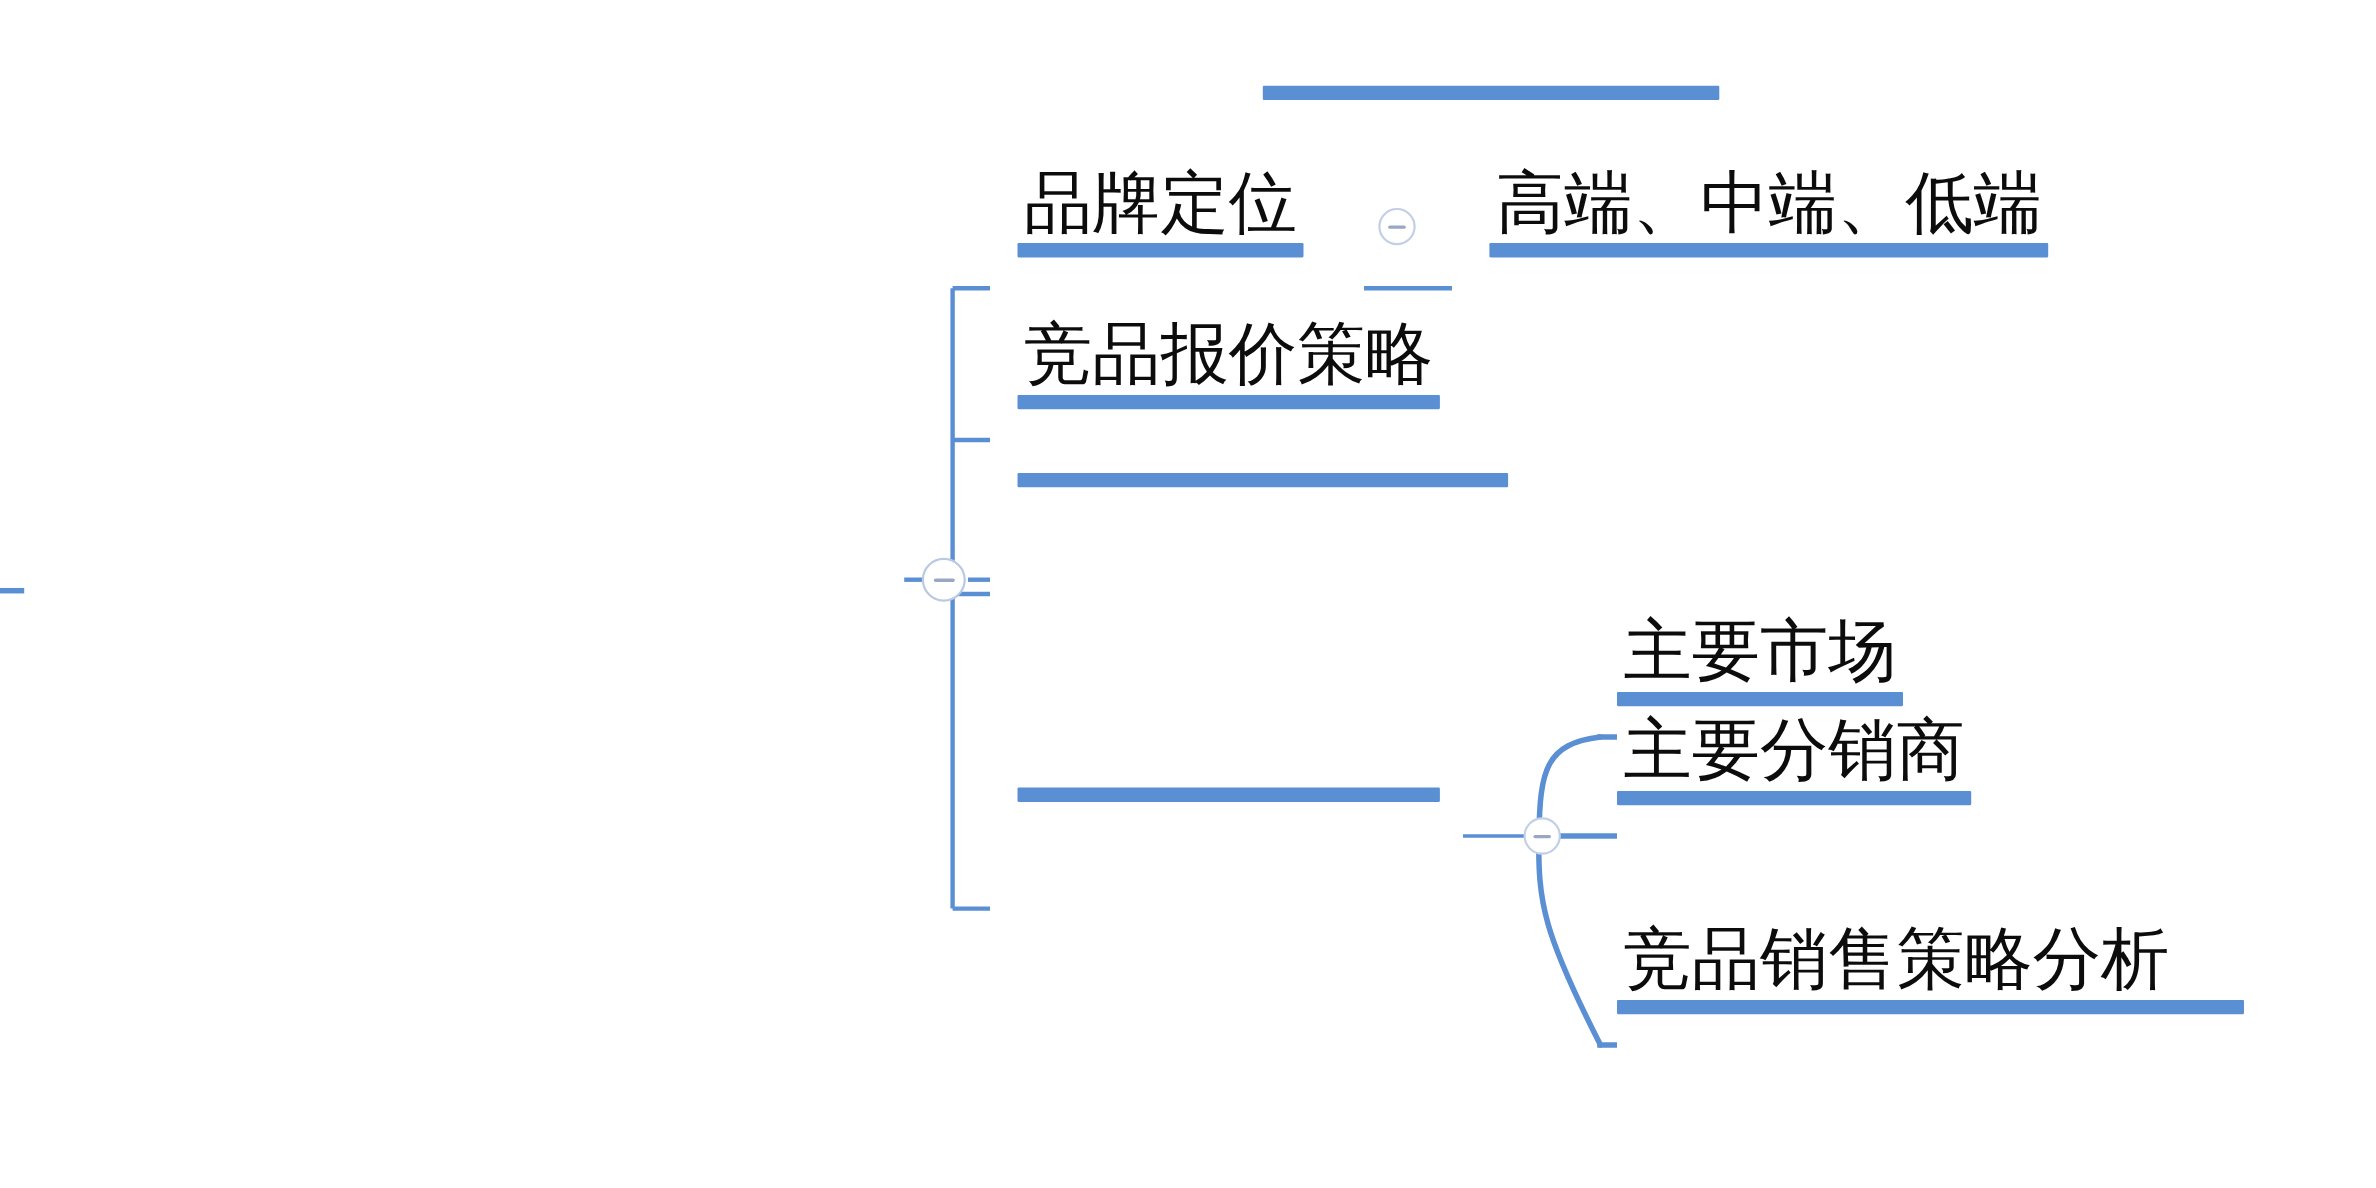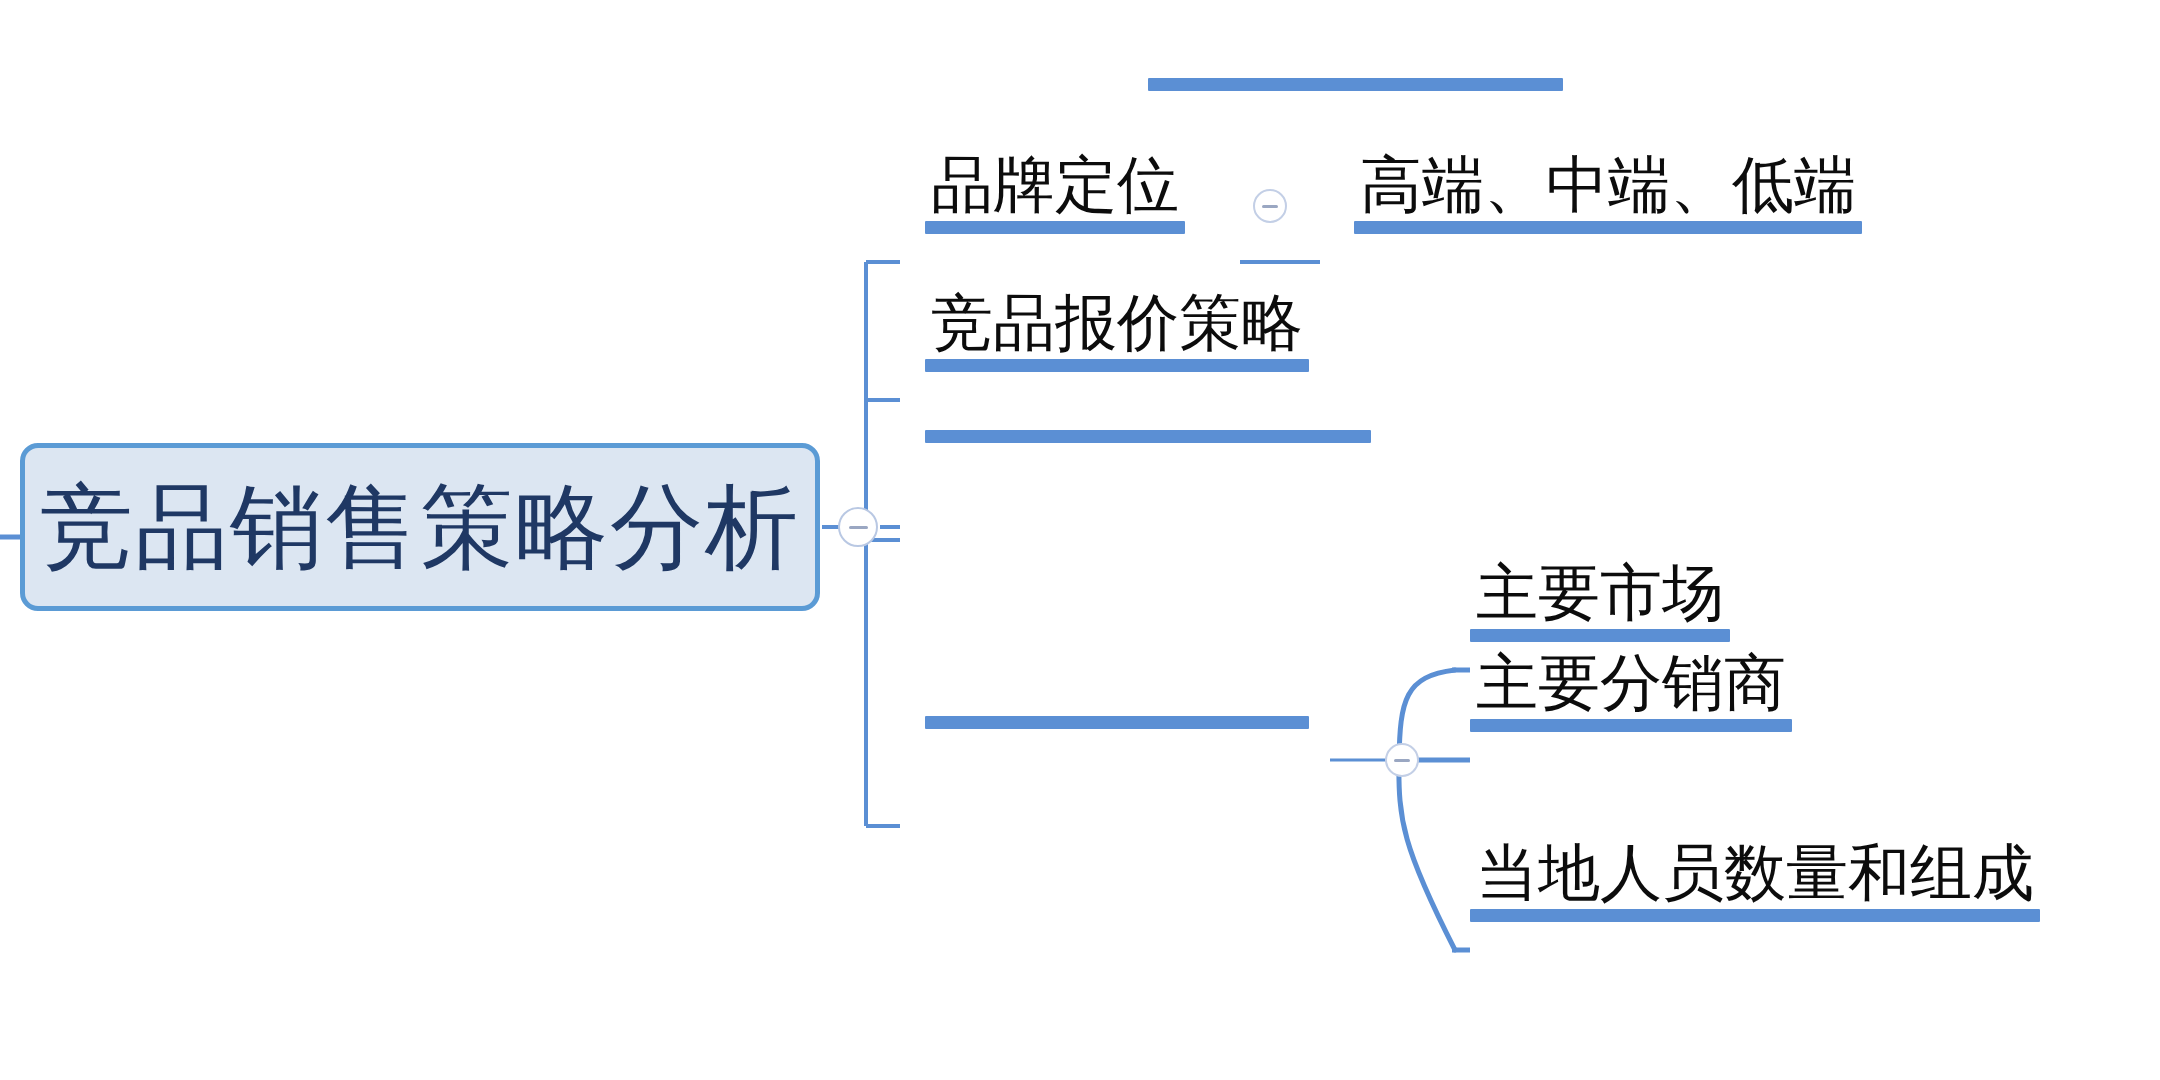--- a/index.html
+++ b/index.html
@@ -129,23 +129,20 @@
     <path d="M 1240 262 L 1320 262" stroke="#5b8fd4" stroke-width="4" fill="none"></path>
 
     <path d="M 1455 670 C 1405 676 1400 700 1399 760 C 1398 820 1403 848 1455 950" stroke="#5b8fd4" stroke-width="5" fill="none" stroke-linecap="round"></path>
     <path d="M 1330 760 L 1455 760" stroke="#5b8fd4" stroke-width="3" fill="none"></path>
 
     <path d="M 1452 670 L 1470 670" stroke="#5b8fd4" stroke-width="5" fill="none"></path>
     <path d="M 1399 760 L 1470 760" stroke="#5b8fd4" stroke-width="5" fill="none"></path>
     <path d="M 1452 950 L 1470 950" stroke="#5b8fd4" stroke-width="5" fill="none"></path>
   </svg>
 
-  <div class="root-node">
-    <span class="root-label">竞品销售策略分析</span>
-  </div>
 
   <div class="toggle big" style="left:838px; top:507px;">
     <span class="bar"></span>
   </div>
 
   <div class="ul-node ul-only" style="left:1148px; top:78px; width:415px;">
     <span class="ul-bar"></span>
   </div>
 
   <div class="ul-node" style="left:925px; top:152px;">
@@ -183,17 +180,17 @@
     <span class="ul-text">主要分销商</span>
     <span class="ul-bar" style="width: 322px;"></span>
   </div>
 
   <div class="ul-node" style="left:1470px; top:560px;">
     <span class="ul-text">主要市场</span>
     <span class="ul-bar" style="width: 260px;"></span>
   </div>
 
   <div class="ul-node" style="left:1470px; top:840px;">
-    <span class="ul-text">当地人员数量和组成</span>
+    <span class="ul-text">竞品销售策略分析</span>
     <span class="ul-bar" style="width: 570px;"></span>
   </div>
 
 </div>
 
 </body></html>

